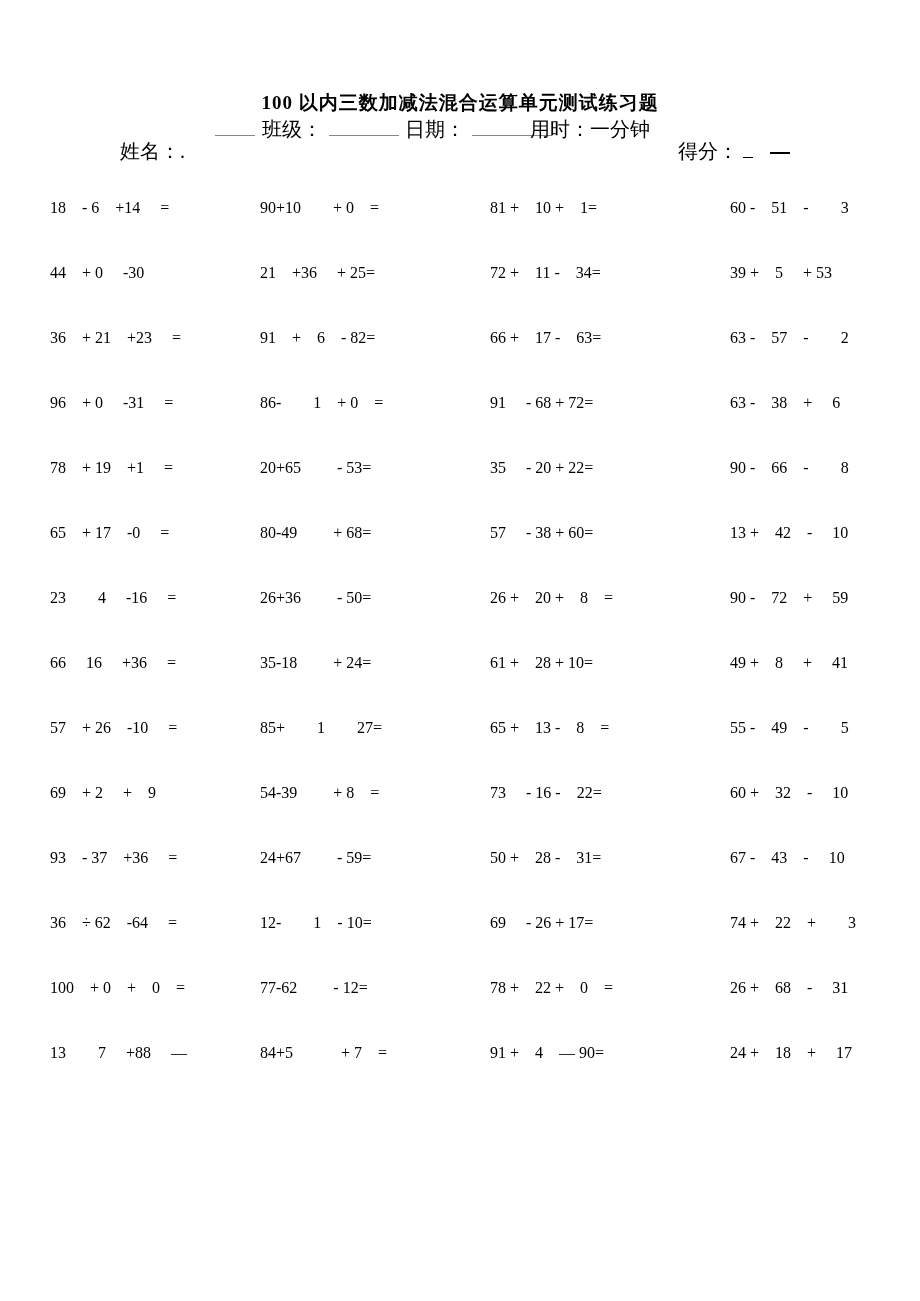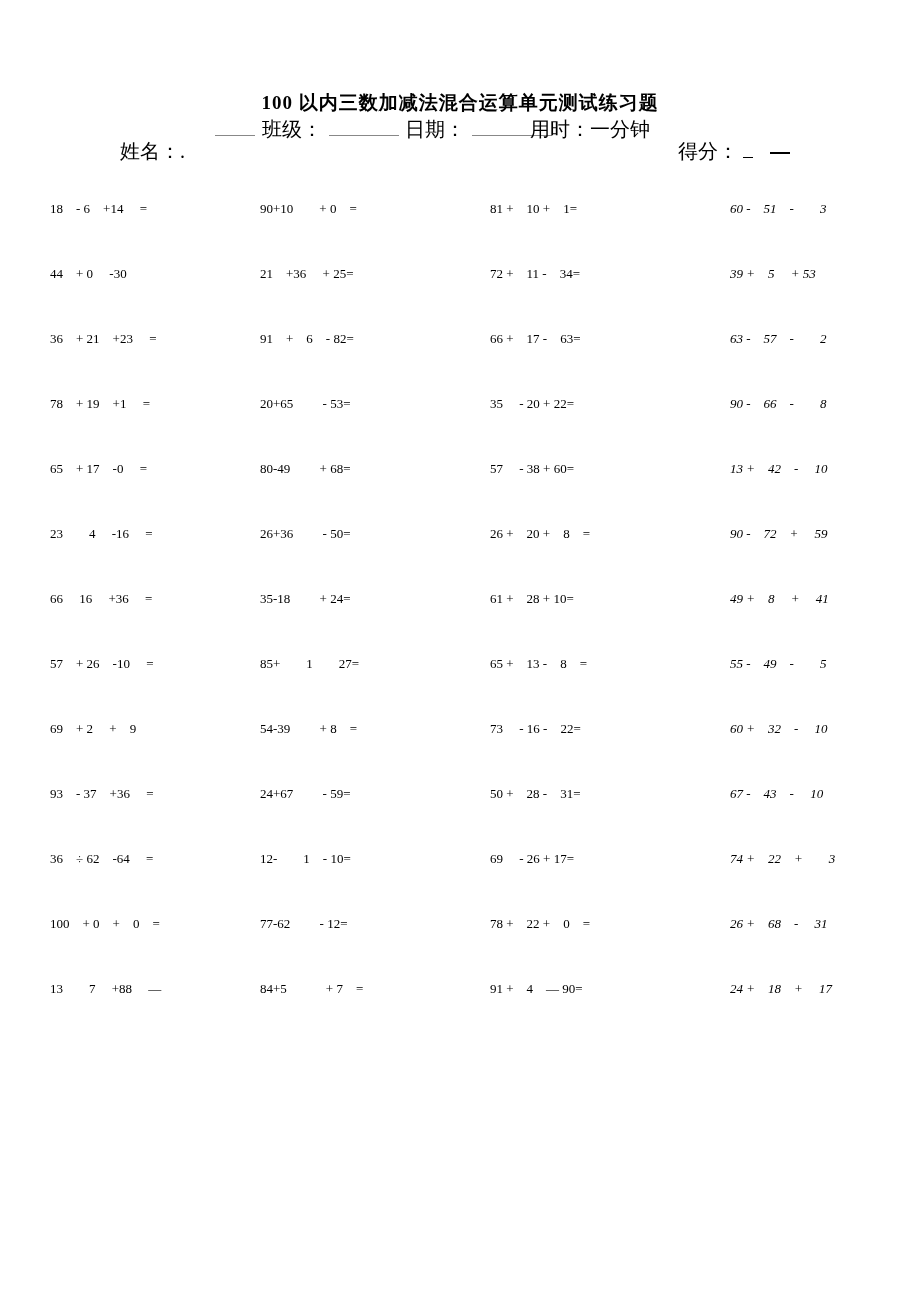--- a/index.html
+++ b/index.html
@@ -88,33 +88,33 @@
   .hdr-score .score-dash {
     display: inline-block;
     margin-left: 12px;
     width: 20px;
     border-top: 2px solid #000;
     vertical-align: middle;
   }
   table.problems {
     border-collapse: collapse;
     width: 100%;
-    font-size: 13px;
+    font-size: 16px;
     margin-top: 10px;
   }
   table.problems td {
     padding: 0;
     vertical-align: middle;
     height: 65px;
     white-space: nowrap;
   }
   .col1 { width: 180px; }
   .col2 { width: 220px; padding-left: 30px !important; }
   .col3 { width: 220px; padding-left: 10px !important; }
-  .col4 { width: auto; padding-left: 20px !important; font-style: italic; }
+  .col4 { width: auto; padding-left: 20px !important; }
 </style>
 </head>
 <body>
 
 <div class="page">
 
   <div class="title">100 以内三数加减法混合运算单元测试练习题</div>
 
   <div class="header-line">
     <span class="hdr-class">
@@ -153,20 +153,26 @@
         <td class="col3">72 +　11 -　34=</td>
         <td class="col4">39 +　5　 + 53</td>
       </tr>
       <tr>
         <td class="col1">36　+ 21　+23　 =</td>
         <td class="col2">91　+　6　- 82=</td>
         <td class="col3">66 +　17 -　63=</td>
         <td class="col4">63 -　57　-　　2</td>
       </tr>
       <tr>
+        <td class="col1">96　+ 0　 -31　 =</td>
+        <td class="col2">86-　　1　+ 0　=</td>
+        <td class="col3">91　 - 68 + 72=</td>
+        <td class="col4">63 -　38　+　 6</td>
+      </tr>
+      <tr>
         <td class="col1">78　+ 19　+1　 =</td>
         <td class="col2">20+65　　 - 53=</td>
         <td class="col3">35　 - 20 + 22=</td>
         <td class="col4">90 -　66　-　　8</td>
       </tr>
       <tr>
         <td class="col1">65　+ 17　-0　 =</td>
         <td class="col2">80-49　　 + 68=</td>
         <td class="col3">57　 - 38 + 60=</td>
         <td class="col4">13 +　42　-　 10</td>

